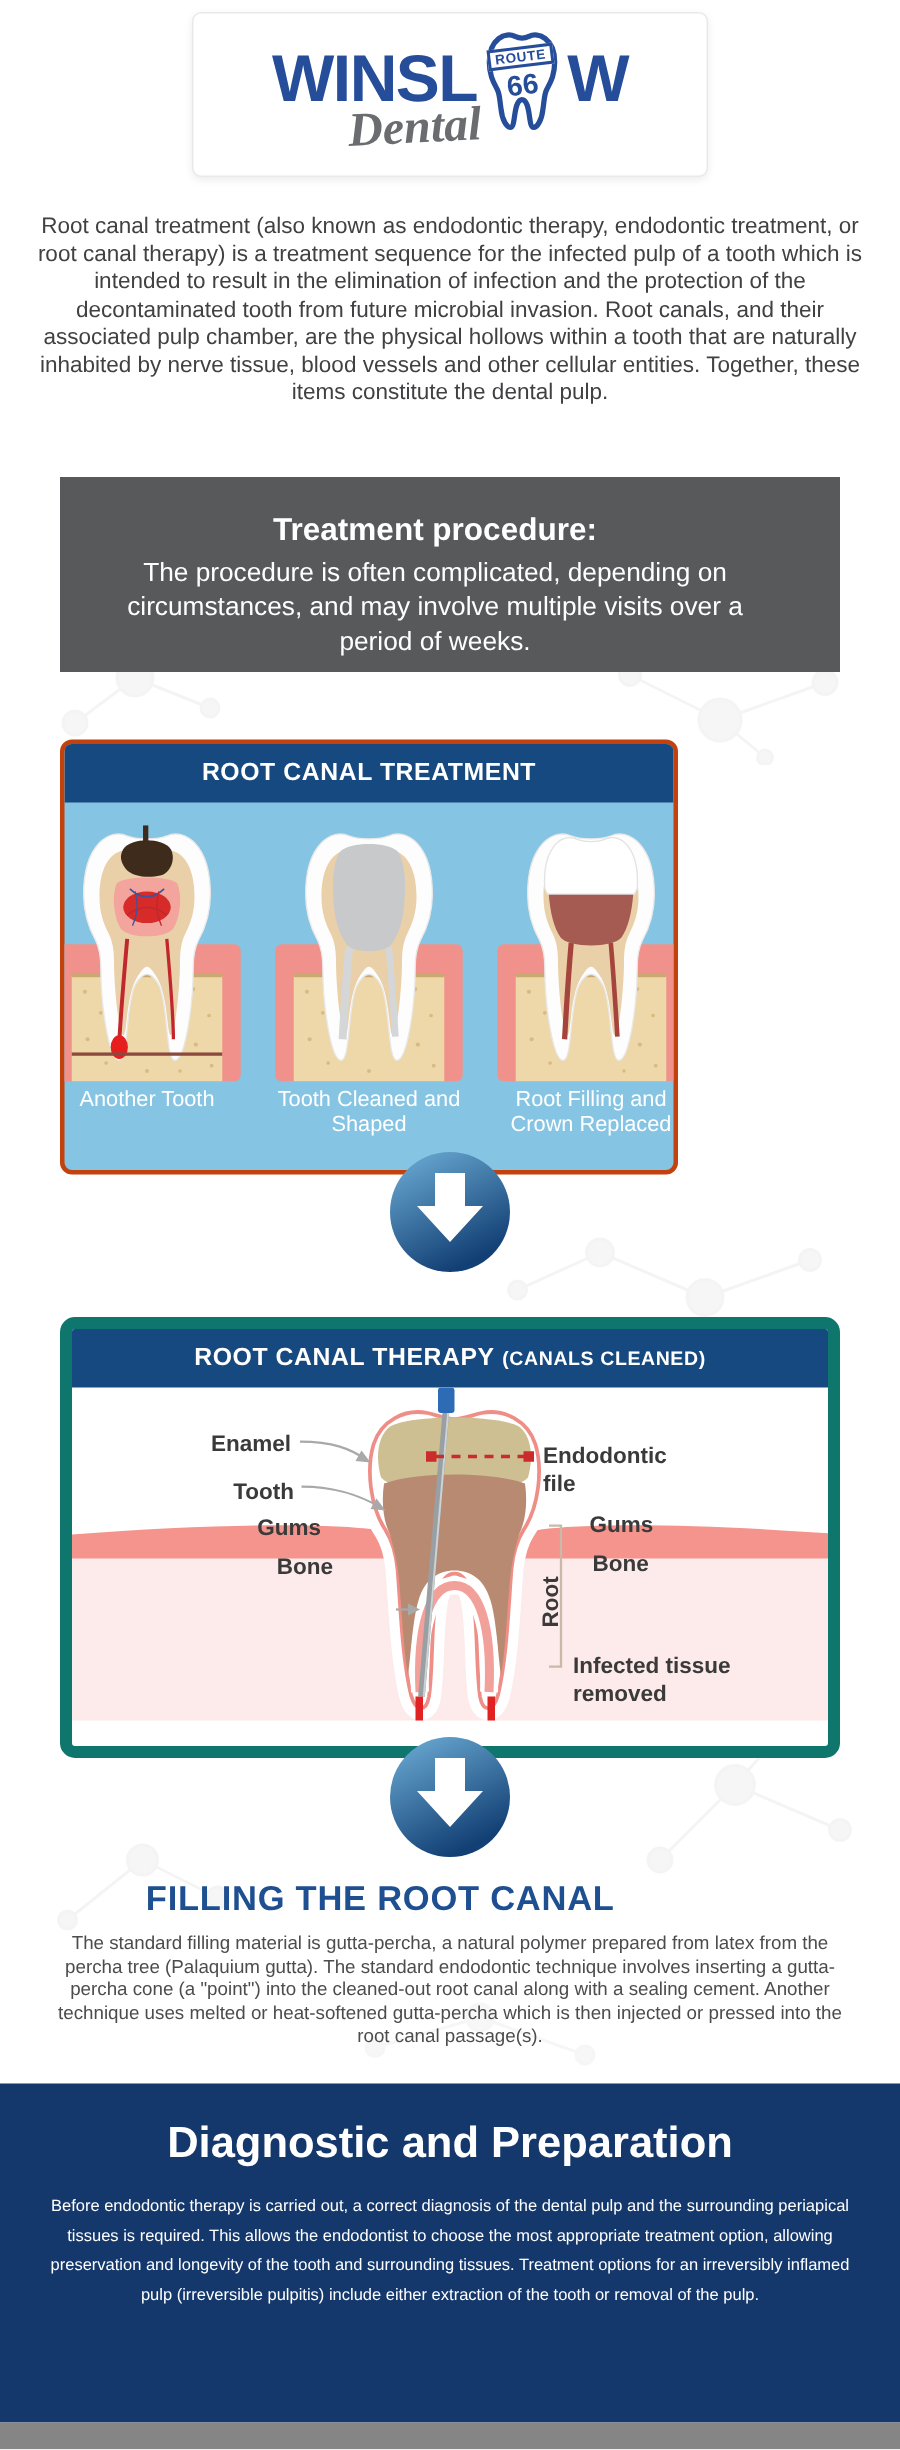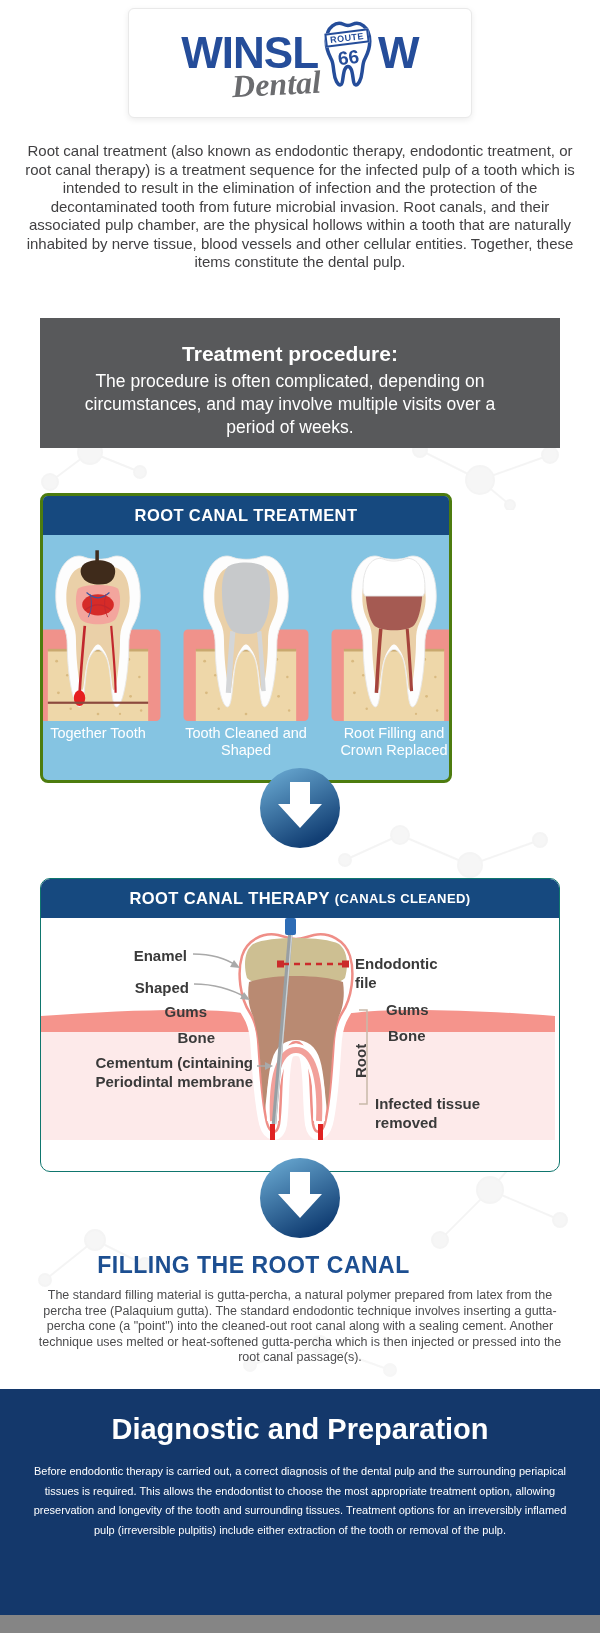--- a/index.html
+++ b/index.html
@@ -26,35 +26,35 @@
     font-size:15px; line-height:18.5px; font-weight:500; color:#414042; text-align:center; }
 
   
   .graybox { position:absolute; left:40px; top:318px; width:520px; height:130px; background:#58595b; z-index:1;
     color:#fff; text-align:center; padding:24px 60px 0 40px; }
   .graybox h2 { font-size:21px; font-weight:700; margin-bottom:4px; }
   .graybox p { font-size:17.5px; line-height:23px; font-weight:400; }
 
   
   .panel1 { position:absolute; left:40px; top:493px; width:412px; height:290px; z-index:2;
-    border:3px solid #4d7c0f; border-radius:8px; overflow:hidden; background:#85c4e2; }
+    border:3px solid #c2410c; border-radius:8px; overflow:hidden; background:#85c4e2; }
   .panel-header { background:#16497f; color:#fff; height:39px; display:flex; align-items:center; justify-content:center;
     font-size:16.5px; font-weight:600; letter-spacing:.4px; }
   .panel-header .paren { font-size:13px; font-weight:600; margin-left:5px; letter-spacing:.4px; }
   .stages { display:flex; justify-content:center; gap:16px; padding-top:10px; }
   .stage { width:132px; display:flex; flex-direction:column; align-items:center; }
   .stage-label { color:#fff; font-size:14.5px; font-weight:500; line-height:1.2; text-align:center; margin-top:4px; }
 
   
   .down-arrow { position:absolute; width:84px; height:84px; left:258px; z-index:4; }
   .arrow1 { top:766px; } .arrow2 { top:1156px; }
 
   
   .panel2 { position:absolute; left:40px; top:878px; width:520px; height:294px; z-index:2;
-    border:1px solid #0f766e; border-radius:10px; background:#fff; overflow:hidden; }
+    border:8px solid #0f766e; border-radius:10px; background:#fff; overflow:hidden; }
   .p2-diagram { position:relative; width:414px; height:249px; }
   .p2-diagram svg { position:absolute; left:0; top:0; }
   .dlabel { position:absolute; font-size:15px; font-weight:600; color:#3a3a3a; line-height:19px; z-index:3; }
   .dl-enamel { left:0; width:146px; top:28px; text-align:right; }
   .dl-dentin { left:0; width:148px; top:60px; text-align:right; }
   .dl-gums-l { left:0; width:166px; top:84px; text-align:right; }
   .dl-bone-l { left:0; width:174px; top:110px; text-align:right; }
   .dl-cementum { left:30px; width:182px; top:135px; text-align:right; }
   .dl-file { left:314px; top:36px; }
   .dl-gums-r { left:345px; top:82px; }
@@ -193,21 +193,21 @@
           <path d="M60,74 Q75,62 90,74" stroke="#c1272d" stroke-width="1.2" fill="none"></path>
           <path d="M66,56 Q70,70 64,82" stroke="#3a55a0" stroke-width="1" fill="none"></path>
           <path d="M84,56 Q80,70 86,82" stroke="#c1272d" stroke-width="1" fill="none"></path>
           <path d="M60,92 C58,115 55,150 54,170" stroke="#c1272d" stroke-width="3" fill="none"></path>
           <path d="M90,92 C92,115 95,150 95,168" stroke="#c1272d" stroke-width="2.5" fill="none"></path>
           <path d="M57,24 C63,15 87,15 93,24 C97,31 93,42 85,44 C76,46 64,45 59,39 C55,34 54,29 57,24 Z" fill="#3f2b1b"></path>
           <rect x="72" y="6" width="4" height="15" fill="#3f2b1b"></rect>
           <ellipse cx="54" cy="174" rx="6.5" ry="9" fill="#e61e1e"></ellipse>
           <rect x="18" y="178" width="114" height="2.5" fill="#8c4a3e"></rect>
         </svg>
-        <div class="stage-label">Together Tooth</div>
+        <div class="stage-label">Another Tooth</div>
       </div>
 
       <div class="stage">
         <svg width="132" height="176" viewBox="0 0 150 200">
           <rect x="4" y="96" width="142" height="104" rx="5" fill="#f0928b"></rect>
           <rect x="18" y="120" width="114" height="80" fill="#eed7a9"></rect>
           <rect x="18" y="118" width="114" height="3" fill="#c9a96f"></rect>
           <g fill="#d9ba80">
               <circle cx="28" cy="132" r="1.6"></circle>
               <circle cx="40" cy="148" r="1.4"></circle>
@@ -306,24 +306,23 @@
         <path d="M152,36 C174,36 186,41 196,48" stroke="#a9a9a9" stroke-width="1.5" fill="none"></path>
         <polygon points="199,50 189,49 193,42" fill="#a9a9a9"></polygon>
         <path d="M153,66 C176,66 192,72 206,80" stroke="#a9a9a9" stroke-width="1.5" fill="none"></path>
         <polygon points="209,82 199,81 203,74" fill="#a9a9a9"></polygon>
         <path d="M216,148 L228,148" stroke="#a9a9a9" stroke-width="1.5" fill="none"></path>
         <polygon points="232,148 224,144 224,152" fill="#a9a9a9"></polygon>
 
         <path d="M318,92 L326,92 L326,186 L318,186" stroke="#c8b9a9" stroke-width="1.5" fill="none"></path>
       </svg>
       <div class="dlabel dl-enamel">Enamel</div>
-      <div class="dlabel dl-dentin">Shaped</div>
+      <div class="dlabel dl-dentin">Tooth</div>
       <div class="dlabel dl-gums-l">Gums</div>
       <div class="dlabel dl-bone-l">Bone</div>
-      <div class="dlabel dl-cementum">Cementum (cintaining Periodintal membrane</div>
       <div class="dlabel dl-file">Endodontic file</div>
       <div class="dlabel dl-gums-r">Gums</div>
       <div class="dlabel dl-bone-r">Bone</div>
       <div class="dlabel dl-root">Root</div>
       <div class="dlabel dl-infected">Infected tissue removed</div>
     </div>
   </div>
 
   <svg class="down-arrow arrow2" viewBox="0 0 84 84">
     <defs>

